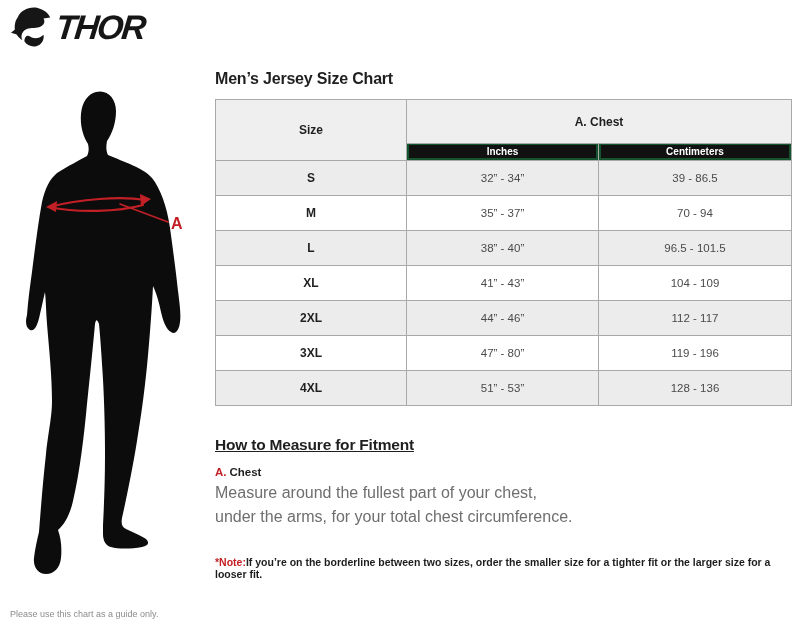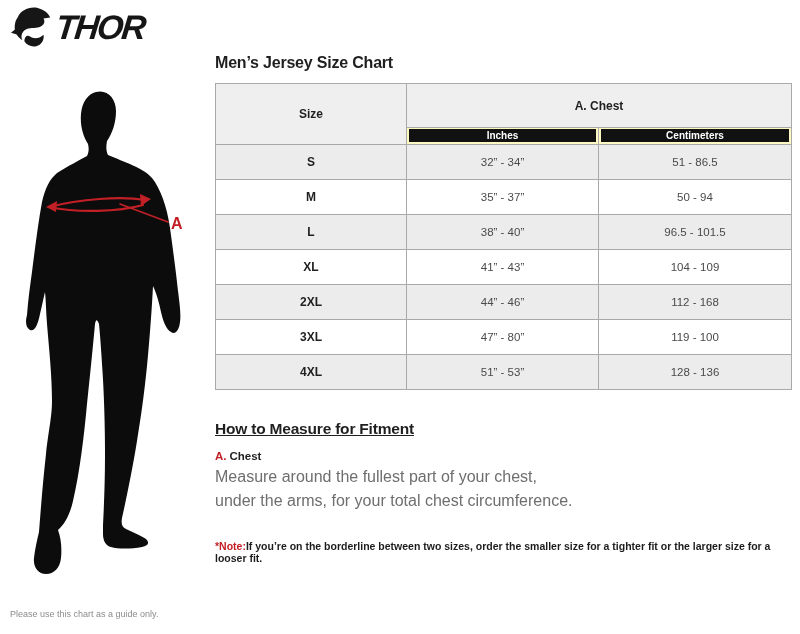--- a/index.html
+++ b/index.html
@@ -27,29 +27,29 @@
 
   
   .figure{position:absolute;left:0;top:86px;width:210px;height:492px;}
   .figure svg{display:block;}
   .sil{fill:#0c0c0c;}
   .red-line{stroke:var(--accent);stroke-width:2.2;fill:none;stroke-linecap:round;}
   .red-fill{fill:var(--accent);}
   .pt-label{fill:var(--accent);font-weight:bold;font-size:16px;font-family:"Liberation Sans",sans-serif;}
 
   
-  .content{position:absolute;left:215px;top:54px;width:576px;}
+  .content{position:absolute;left:215px;top:70px;width:576px;}
   .chart-title{font-size:16px;font-weight:bold;color:#1f1f1f;margin:0 0 11px 0;letter-spacing:-0.2px;}
 
   table{border-collapse:collapse;width:576px;table-layout:fixed;}
   th,td{border:1px solid var(--border);text-align:center;padding:0;}
   th{font-size:12px;color:#1f1f1f;background:var(--header-gray);}
   tr.group-row{height:44px;}
   tr.bar-row{height:16px;}
-  tr.bar-row td{background:#fef9c3;padding:1px 2px 2px 2px;}
+  tr.bar-row td{background:#14532d;padding:1px 2px 2px 2px;}
   .bar{background:var(--bar-black);color:#fff;font-size:10px;font-weight:bold;height:13px;line-height:13px;}
   tbody tr{height:35px;background:#fff;}
   tbody tr:nth-child(odd){background:var(--row-shade);}
   td.size-cell{font-weight:bold;font-size:12px;color:#1f1f1f;}
   td.val{font-size:11.5px;color:#4a4a4a;}
 
   .fit-heading{font-size:15.5px;font-weight:bold;color:#1f1f1f;margin:30px 0 12px 0;letter-spacing:-0.2px;text-decoration:underline;}
   .measure-label{font-size:11.5px;font-weight:bold;color:#1f1f1f;}
   .measure-label .letter{color:var(--accent);margin-right:3px;}
   .measure-desc{font-size:16px;color:#6e6e6e;width:362px;line-height:1.5;margin-top:3px;}
@@ -151,46 +151,46 @@
         </td>
         <td>
           <div class="bar">Centimeters</div>
         </td>
       </tr>
     </thead>
     <tbody>
         <tr>
     <td class="size-cell">S</td>
     <td class="val">32” - 34”</td>
-    <td class="val">51 - 86.5</td>
+    <td class="val">39 - 86.5</td>
   </tr>
         <tr>
     <td class="size-cell">M</td>
     <td class="val">35” - 37”</td>
-    <td class="val">50 - 94</td>
+    <td class="val">70 - 94</td>
   </tr>
         <tr>
     <td class="size-cell">L</td>
     <td class="val">38” - 40”</td>
     <td class="val">96.5 - 101.5</td>
   </tr>
         <tr>
     <td class="size-cell">XL</td>
     <td class="val">41” - 43”</td>
     <td class="val">104 - 109</td>
   </tr>
         <tr>
     <td class="size-cell">2XL</td>
     <td class="val">44” - 46”</td>
-    <td class="val">112 - 168</td>
+    <td class="val">112 - 117</td>
   </tr>
         <tr>
     <td class="size-cell">3XL</td>
     <td class="val">47” - 80”</td>
-    <td class="val">119 - 100</td>
+    <td class="val">119 - 196</td>
   </tr>
         <tr>
     <td class="size-cell">4XL</td>
     <td class="val">51” - 53”</td>
     <td class="val">128 - 136</td>
   </tr>
       </tbody>
   </table>
 
   <h2 class="fit-heading">How to Measure for Fitment</h2>

